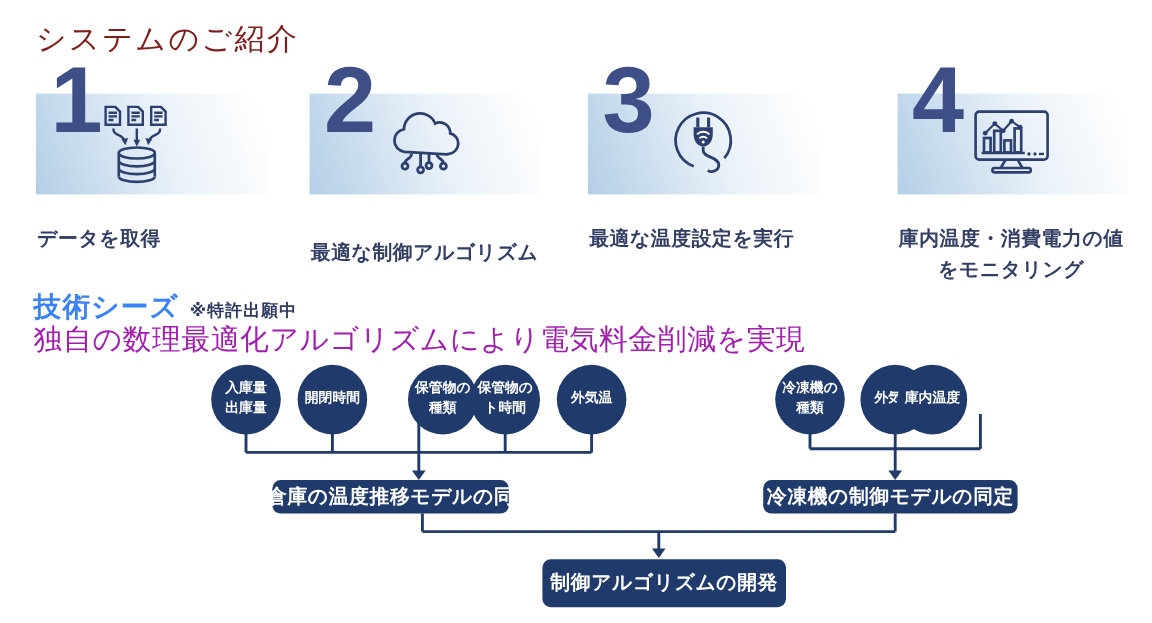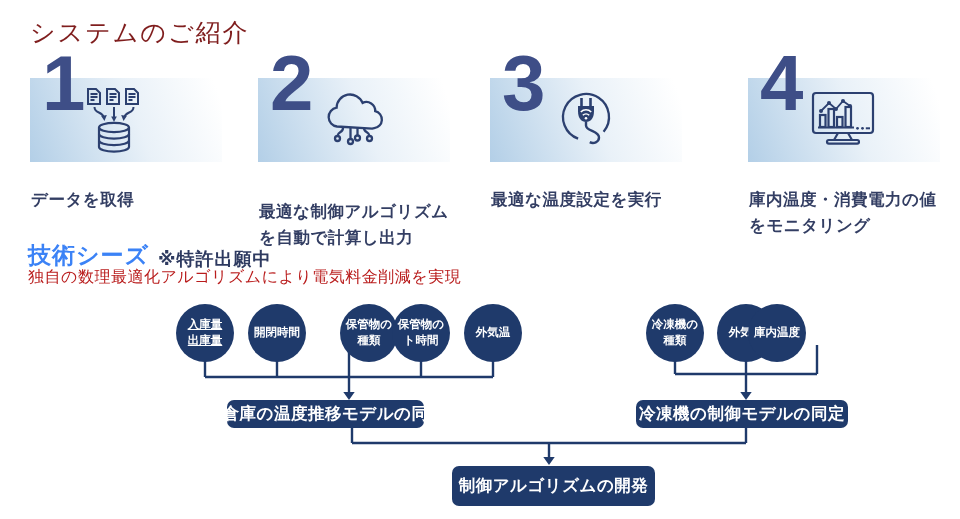--- a/index.html
+++ b/index.html
@@ -20,24 +20,24 @@
     font-weight:bold;color:#3e4e87;
   }
   .step-icon{position:absolute;}
   .step-caption{
     position:absolute;top:186px;font-size:16.5px;font-weight:bold;
     color:#333e63;line-height:26px;letter-spacing:0.5px;
   }
   .step-caption span{display:block;}
   .seeds-heading-row{position:absolute;left:28px;top:240px;display:flex;align-items:center;}
   .seeds-heading{font-size:23px;font-weight:bold;color:#3b82f6;letter-spacing:1px;}
-  .seeds-patent{font-size:18px;font-weight:bold;color:#2e3a60;margin-left:9px;margin-top:6px;letter-spacing:1px;}
+  .seeds-patent{font-size:14px;font-weight:bold;color:#2e3a60;margin-left:9px;margin-top:6px;letter-spacing:1px;}
   .seeds-subtitle{
-    position:absolute;left:28px;top:267px;font-size:16px;font-weight:normal;
-    color:#b91c1c;letter-spacing:0.5px;
+    position:absolute;left:28px;top:267px;font-size:24px;font-weight:normal;
+    color:#a21caf;letter-spacing:0.5px;
   }
   .factor-circle{
     position:absolute;top:304px;width:58px;height:58px;border-radius:50%;
     background:#1f3a6b;color:#ffffff;display:flex;flex-direction:column;
     align-items:center;justify-content:center;text-align:center;
     font-size:11.5px;font-weight:bold;line-height:1.35;z-index:2;
   }
   .model-box{
     position:absolute;background:#1f3a6b;color:#ffffff;border-radius:7px;
     display:flex;align-items:center;justify-content:center;
@@ -140,27 +140,26 @@
       </g>
     </svg>
   </div>
 
   <div class="step-caption" style="left:31px;">
     <span>データを取得</span>
     <span></span>
   </div>
   <div class="step-caption" style="left:259px;margin-top:12px;">
     <span>最適な制御アルゴリズム</span>
-    <span>を自動で計算し出力</span>
   </div>
   <div class="step-caption" style="left:491px;">
     <span>最適な温度設定を実行</span>
     <span></span>
   </div>
-  <div class="step-caption" style="left:749px;">
+  <div class="step-caption" style="left:749px;text-align:center;">
     <span>庫内温度・消費電力の値</span>
     <span>をモニタリング</span>
   </div>
 
   <div class="seeds-heading-row">
     <span class="seeds-heading">技術シーズ</span>
     <span class="seeds-patent">※特許出願中</span>
   </div>
   <div class="seeds-subtitle">独自の数理最適化アルゴリズムにより電気料金削減を実現</div>
 
@@ -176,21 +175,21 @@
       <path d="M352 443 H746"></path>
       <path d="M549 443 V458"></path>
     </g>
     <g fill="#1f3a6b">
       <polygon points="343.3,392 354.7,392 349,400"></polygon>
       <polygon points="740.3,392 751.7,392 746,400"></polygon>
       <polygon points="543.3,457 554.7,457 549,465"></polygon>
     </g>
   </svg>
 
-  <div class="factor-circle" style="left:176px;text-decoration:underline;">
+  <div class="factor-circle" style="left:176px;">
     <span>入庫量</span>
     <span>出庫量</span>
   </div>
   <div class="factor-circle" style="left:248px;">
     <span>開閉時間</span>
   </div>
   <div class="factor-circle" style="left:320px;margin-left:20px;">
     <span>保管物の</span>
     <span>種類</span>
   </div>

